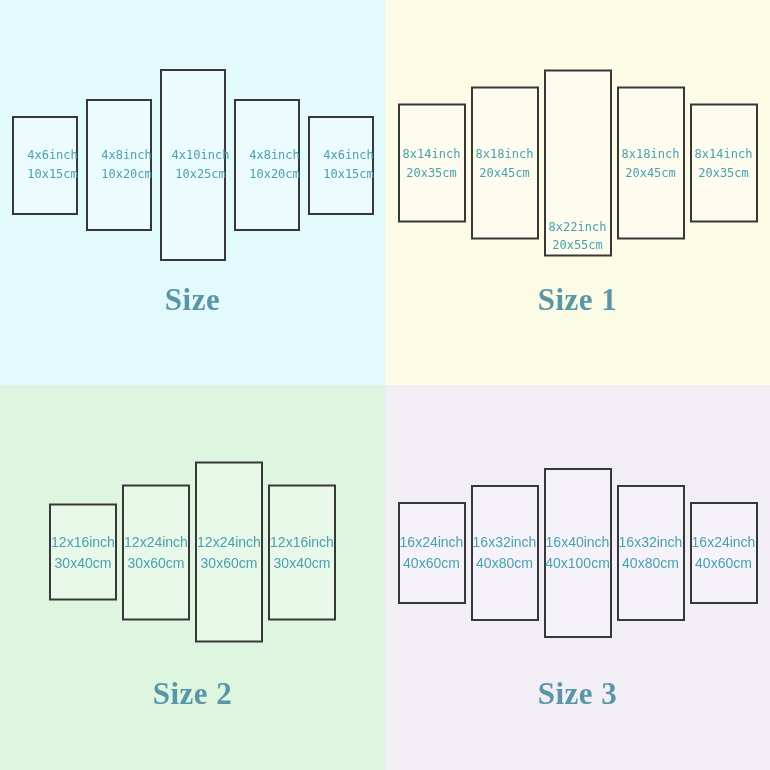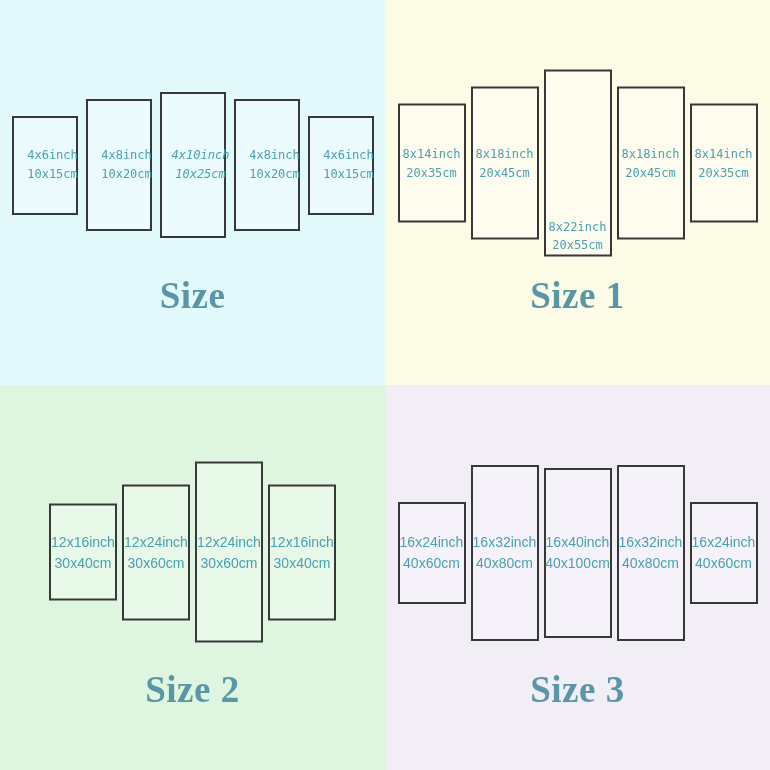--- a/index.html
+++ b/index.html
@@ -23,54 +23,54 @@
     display:flex;align-items:center;justify-content:center;
     flex:0 0 auto;
   }
   .label{
     display:flex;flex-direction:column;align-items:center;
     color:var(--panel-text,#49a0b0);
     white-space:nowrap;text-align:center;
     line-height:1.55;
   }
   .title{
-    position:absolute;left:0;right:0;margin:5px;
+    position:absolute;left:0;right:0;margin:12px;
     text-align:center;
     font-family:"Liberation Serif",serif;
-    font-weight:700;font-size:37px;line-height:1.1;
+    font-weight:700;font-size:31px;line-height:1.1;
     color:var(--title-text,#5a96a7);
     letter-spacing:0.5px;
   }
   
   .q0 .strip{top:165px;gap:8px;}
   .q0 .panel{width:66px;padding-left:16px;}
   .q0 .panel:nth-child(1),.q0 .panel:nth-child(5){height:99px;}
   .q0 .panel:nth-child(2),.q0 .panel:nth-child(4){height:132px;}
-  .q0 .panel:nth-child(3){height:146px;font-style:italic;}
+  .q0 .panel:nth-child(3){height:192px;}
   .q0 .label,.q1 .label{font-family:"DejaVu Sans Mono",monospace;font-size:12px;}
   .q0 .title,.q1 .title{top:271px;}
   
   .q1 .strip{top:163px;gap:5px;}
   .q1 .panel{width:68px;}
   .q1 .panel:nth-child(1),.q1 .panel:nth-child(5){height:119px;}
   .q1 .panel:nth-child(2),.q1 .panel:nth-child(4){height:153px;}
   .q1 .panel:nth-child(3){height:187px;}
   
   .q2 .strip{top:167px;gap:5px;}
   .q2 .panel{width:68px;}
   .q2 .panel:nth-child(1),.q2 .panel:nth-child(5){height:97px;}
   .q2 .panel:nth-child(2),.q2 .panel:nth-child(4){height:136px;}
   .q2 .panel:nth-child(3){height:181px;}
   .q2 .label,.q3 .label{font-family:"Liberation Sans",sans-serif;font-size:14px;line-height:1.5;}
   .q2 .title,.q3 .title{top:280px;}
   
   .q3 .strip{top:168px;gap:5px;}
   .q3 .panel{width:68px;}
   .q3 .panel:nth-child(1),.q3 .panel:nth-child(5){height:102px;}
-  .q3 .panel:nth-child(2),.q3 .panel:nth-child(4){height:176px;}
+  .q3 .panel:nth-child(2),.q3 .panel:nth-child(4){height:136px;}
   .q3 .panel:nth-child(3){height:170px;}
 </style>
 </head>
 <body>
 
 <div class="board">
 
   <section class="quadrant q0" style="background: rgb(227, 250, 252);">
     <div class="strip">
       <div class="panel" style="border-color: rgb(56, 56, 56);">

